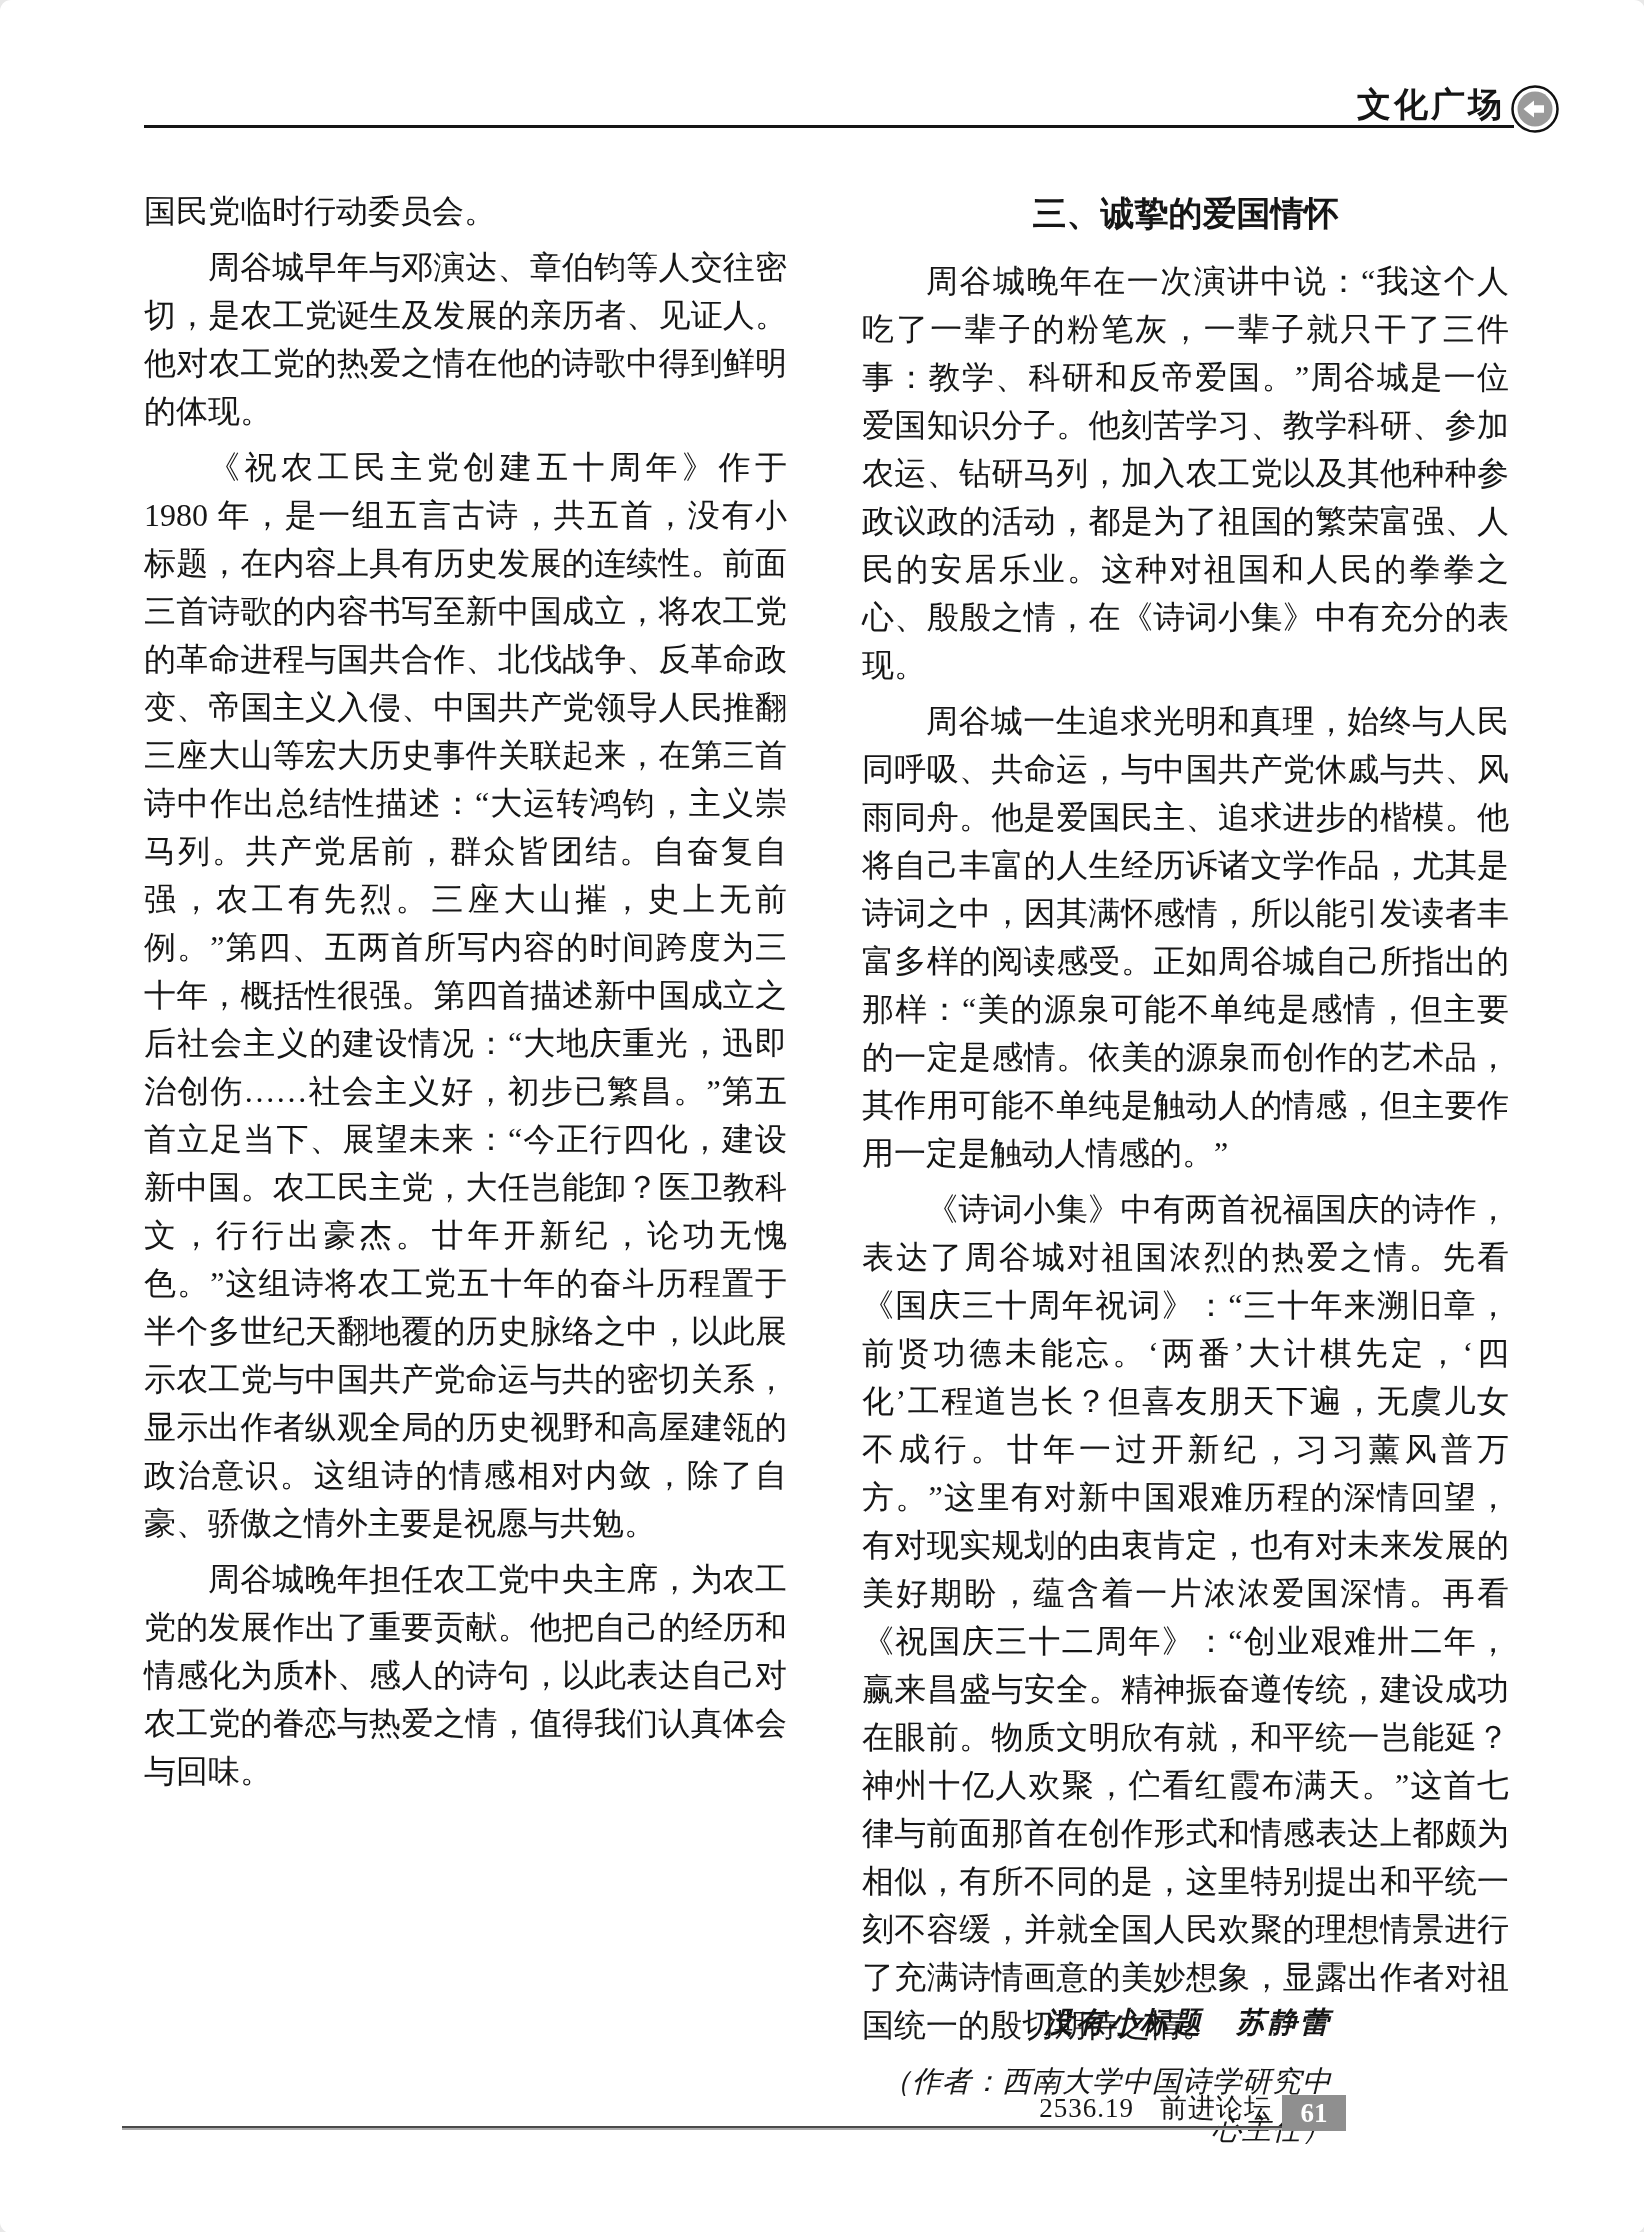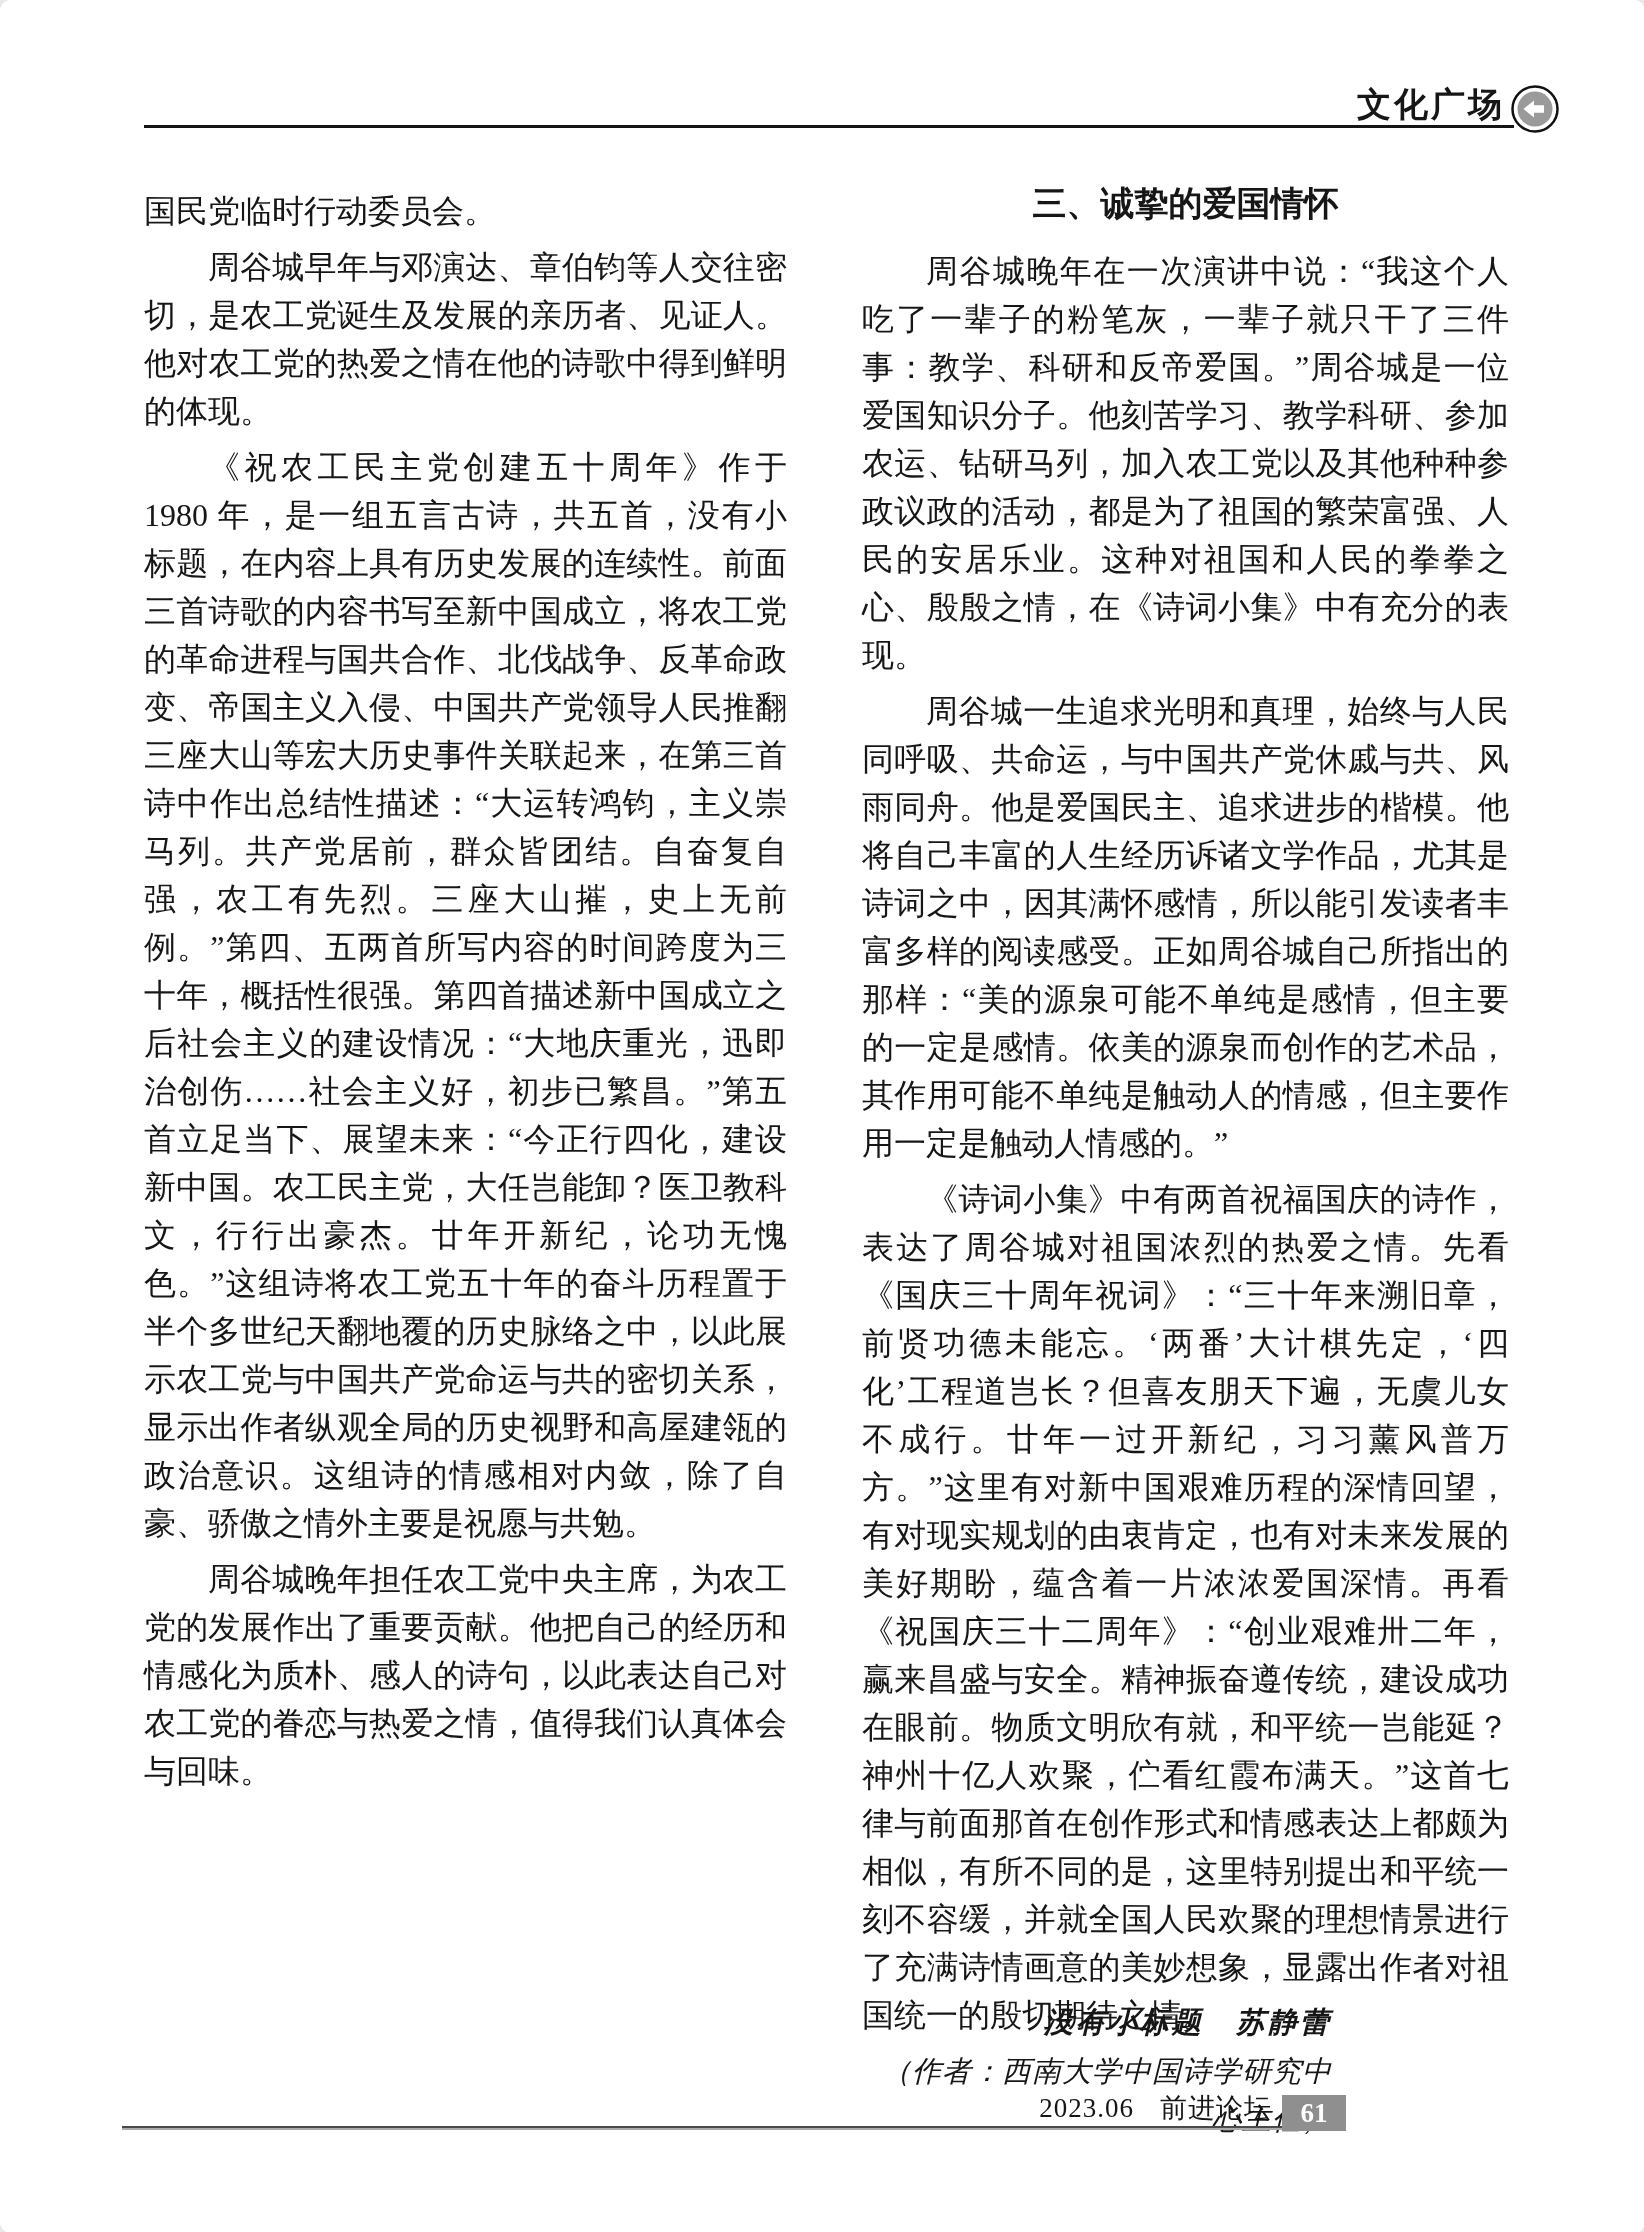--- a/index.html
+++ b/index.html
@@ -21,21 +21,21 @@
     font-family:"Liberation Serif","DejaVu Serif",serif;
     font-size:32px;line-height:48px;text-align:justify;
   }
   .col p{margin:8px;text-indent:2em;}
   .col p.noindent{text-indent:0;}
   .col-left{left:136px;width:659px;}
   .col-right{left:854px;width:663px;}
   .rc-heading{
     font-family:"Liberation Sans","DejaVu Sans",sans-serif;
     font-weight:bold;font-size:34px;line-height:48px;
-    text-align:center;text-indent:0;margin:0 0 20px 0;
+    text-align:center;text-indent:0;margin:10px 0 20px 0;
   }
   .author-note{
     text-indent:0 !important;text-align:right;padding-right:177px;
     font-style:italic;font-size:29px;letter-spacing:1px;margin-top:4px;
   }
   
   .editor-line{
     position:absolute;left:854px;top:1998px;width:663px;box-sizing:border-box;
     padding-right:185px;text-align:right;
     font-family:"Liberation Serif","DejaVu Serif",serif;
@@ -86,19 +86,19 @@
     <h3 class="rc-heading">三、诚挚的爱国情怀</h3>
     <p>周谷城晚年在一次演讲中说：“我这个人吃了一辈子的粉笔灰，一辈子就只干了三件事：教学、科研和反帝爱国。”周谷城是一位爱国知识分子。他刻苦学习、教学科研、参加农运、钻研马列，加入农工党以及其他种种参政议政的活动，都是为了祖国的繁荣富强、人民的安居乐业。这种对祖国和人民的拳拳之心、殷殷之情，在《诗词小集》中有充分的表现。</p>
     <p>周谷城一生追求光明和真理，始终与人民同呼吸、共命运，与中国共产党休戚与共、风雨同舟。他是爱国民主、追求进步的楷模。他将自己丰富的人生经历诉诸文学作品，尤其是诗词之中，因其满怀感情，所以能引发读者丰富多样的阅读感受。正如周谷城自己所指出的那样：“美的源泉可能不单纯是感情，但主要的一定是感情。依美的源泉而创作的艺术品，其作用可能不单纯是触动人的情感，但主要作用一定是触动人情感的。”</p>
     <p>《诗词小集》中有两首祝福国庆的诗作，表达了周谷城对祖国浓烈的热爱之情。先看《国庆三十周年祝词》：“三十年来溯旧章，前贤功德未能忘。‘两番’大计棋先定，‘四化’工程道岂长？但喜友朋天下遍，无虞儿女不成行。廿年一过开新纪，习习薰风普万方。”这里有对新中国艰难历程的深情回望，有对现实规划的由衷肯定，也有对未来发展的美好期盼，蕴含着一片浓浓爱国深情。再看《祝国庆三十二周年》：“创业艰难卅二年，赢来昌盛与安全。精神振奋遵传统，建设成功在眼前。物质文明欣有就，和平统一岂能延？神州十亿人欢聚，伫看红霞布满天。”这首七律与前面那首在创作形式和情感表达上都颇为相似，有所不同的是，这里特别提出和平统一刻不容缓，并就全国人民欢聚的理想情景进行了充满诗情画意的美妙想象，显露出作者对祖国统一的殷切期待之情。</p>
     <p class="author-note">（作者：西南大学中国诗学研究中心主任）</p>
   </div>
 
   <div class="editor-line">没有小标题　苏静蕾</div>
 
   <div class="footer-text">
-    <span class="issue">2023.06</span><span>前进论坛</span>
+    <span class="issue">2536.19</span><span>前进论坛</span>
   </div>
   <div class="footer-rule"></div>
   <div class="page-badge">61</div>
 
 </div>
 
 
 </body></html>

